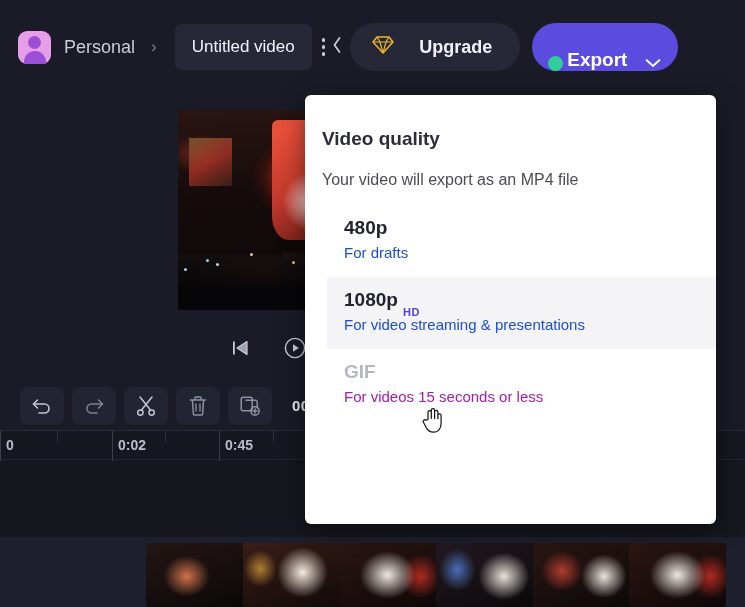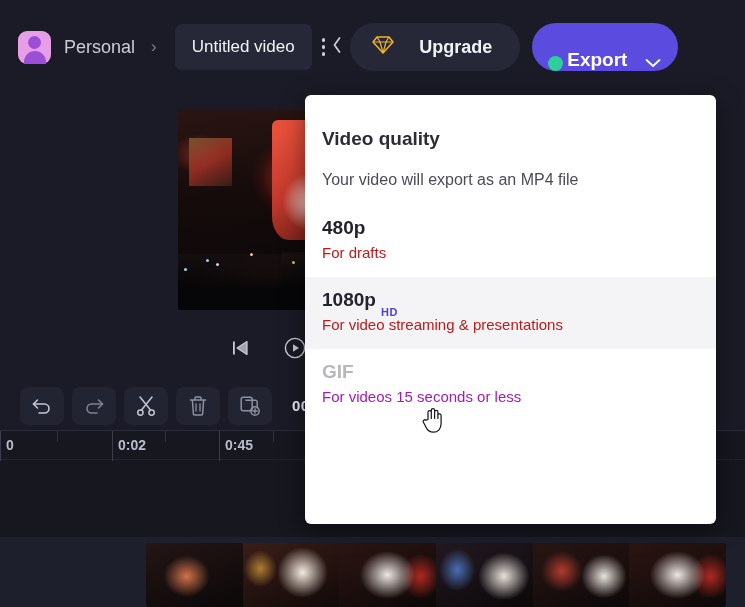--- a/index.html
+++ b/index.html
@@ -357,40 +357,41 @@
     padding: 33px 0 0 17px;
   }
   #menu-sub {
     color: #4b4c58;
     font-size: 16px;
     padding: 21px 0 0 17px;
   }
   .q-list { margin-top: 16px; }
   .q-item {
     padding: 12px 17px 16px 17px;
+    margin-left: 22px;
   }
   .q-item.hovered { background: #f4f4f6; }
   .q-title {
     color: #22232e;
     font-size: 19px;
     font-weight: bold;
     display: flex;
     align-items: flex-start;
     gap: 5px;
   }
   .q-badge {
     color: #4d41d9;
     font-size: 11px;
     font-weight: bold;
     letter-spacing: .6px;
     position: relative;
     top: 17px;
   }
   .q-desc {
-    color: #b91c1c;
+    color: #1d4ed8;
     font-size: 15px;
     margin-top: 5px;
   }
   .q-item.disabled .q-title { color: #b6b7bf; }
   .q-item.disabled .q-desc  { color: #a21caf; }
 
   
   #cursor {
     position: absolute;
     left: 422px; top: 407px;

